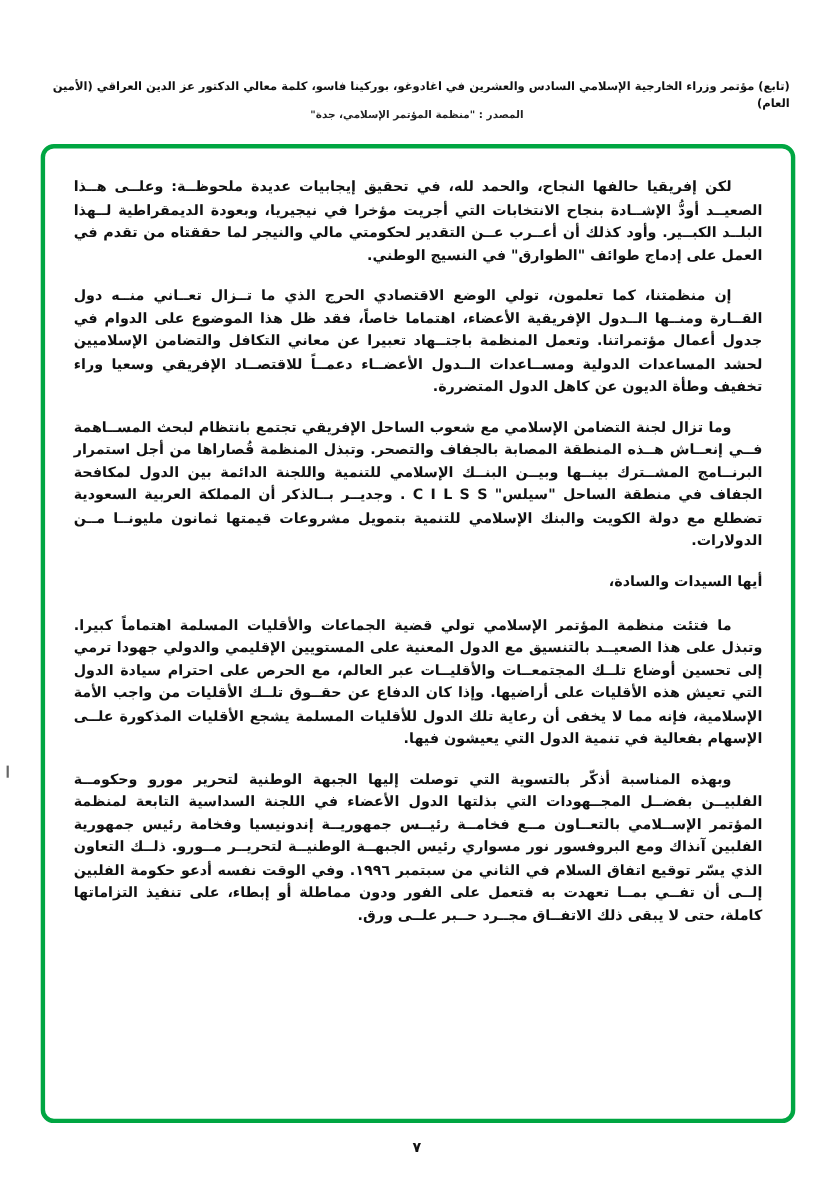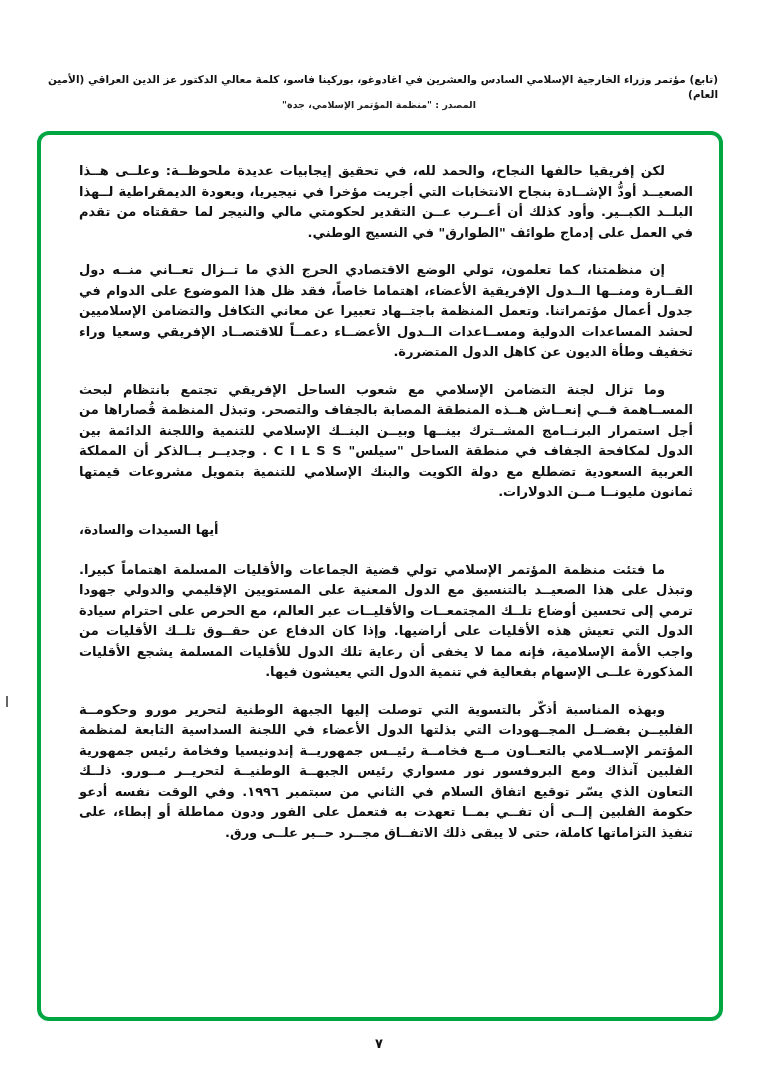--- a/index.html
+++ b/index.html
@@ -38,36 +38,36 @@
   }
   .content-box {
     position: absolute;
     top: 131px;
     left: 37px;
     width: 686px;
     height: 890px;
     box-sizing: border-box;
     border: 4px solid #00a642;
     border-radius: 12px;
-    padding: 26px 26px 20px 38px;
+    padding: 26px 26px 20px 26px;
     direction: rtl;
     overflow: hidden;
   }
   .content-box p {
     margin: 0 0 17px 0;
     font-size: 13px;
     line-height: 1.58;
     font-weight: bold;
     text-align: justify;
     text-indent: 28px;
     color: #111111;
   }
   .content-box p.salutation {
     text-indent: 0;
-    text-align: left;
+    text-align: right;
     margin-top: 4px;
     margin-bottom: 19px;
   }
   .page-number {
     position: absolute;
     top: 1036px;
     left: 0;
     width: 758px;
     text-align: center;
     font-size: 13px;

